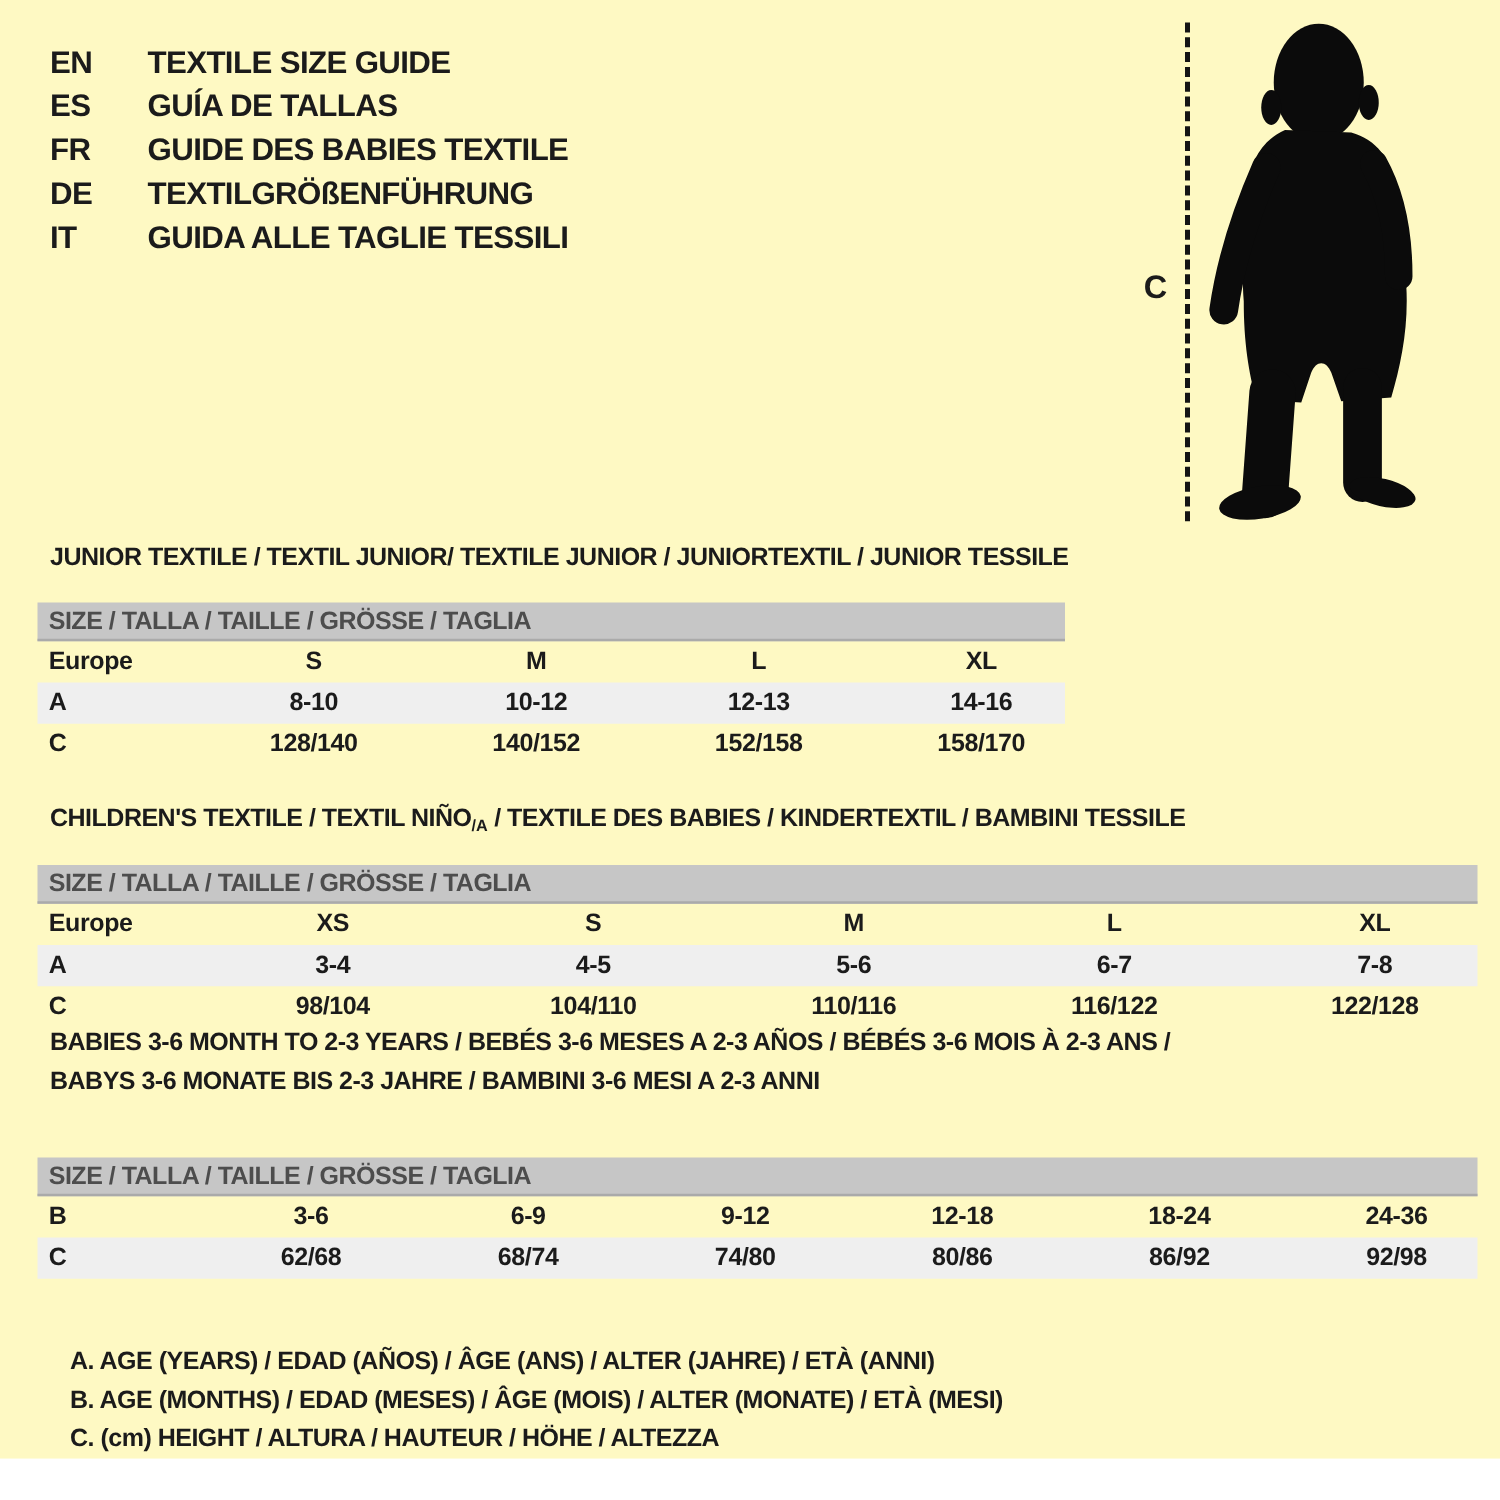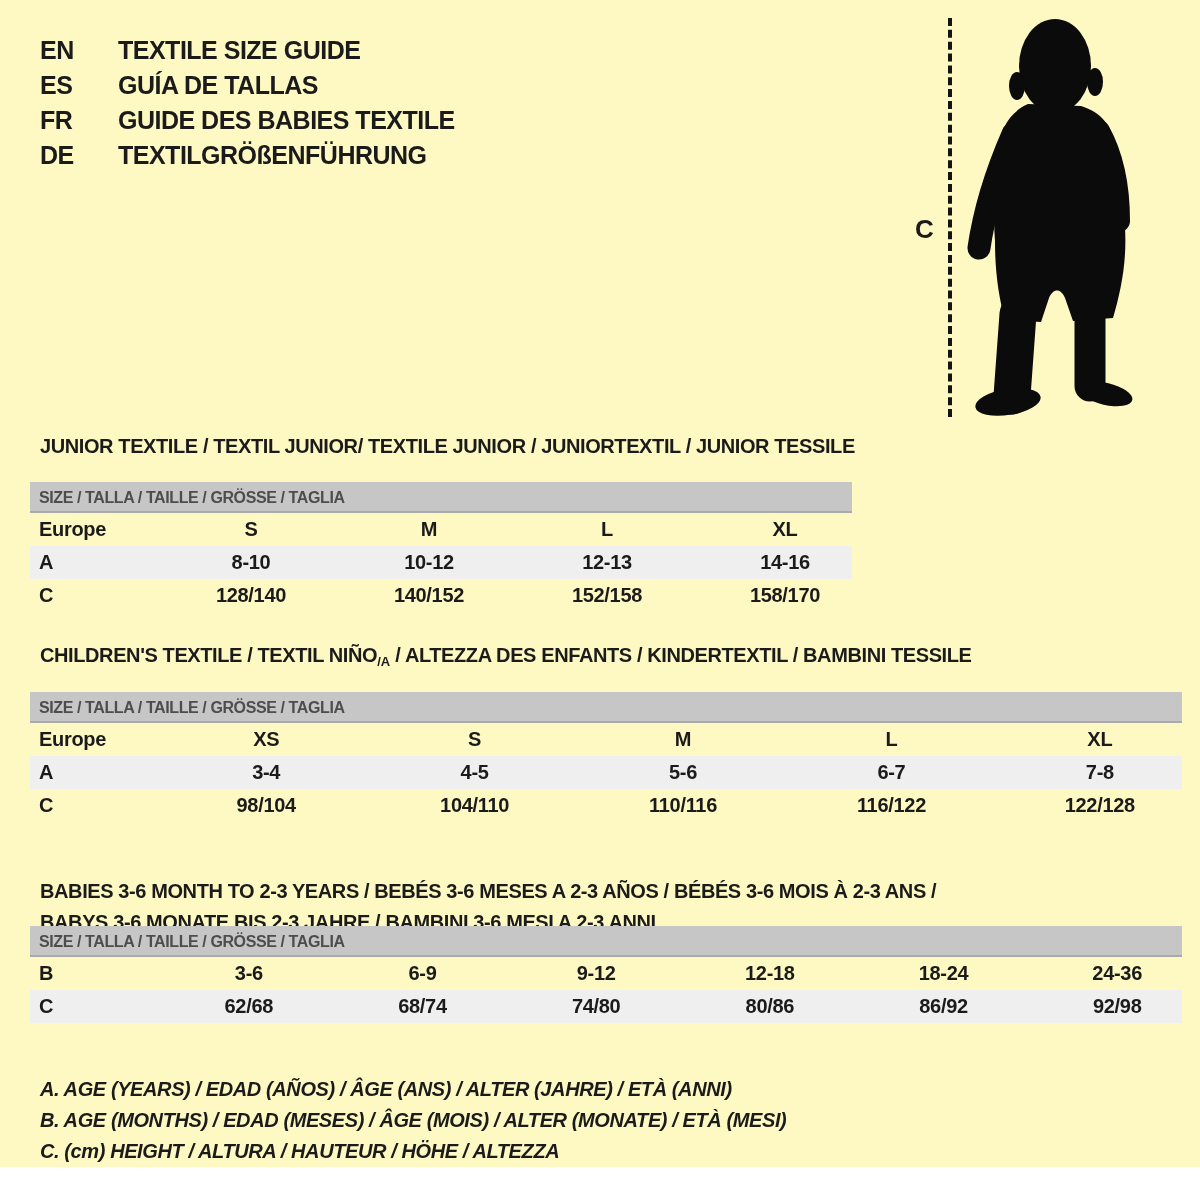--- a/index.html
+++ b/index.html
@@ -17,21 +17,21 @@
 
   
   .dash-line{border-left:4px dashed #141414;width:0;}
   .measure-label{font-size:26px;line-height:26px;}
 
   
   .sec-title{font-size:20px;line-height:24px;letter-spacing:-0.4px;white-space:nowrap;}
   .title-sub{font-size:13px;position:relative;top:4px;letter-spacing:0;}
   .size-bar{
     background:#c6c6c6;color:#4d4d4d;height:31px;line-height:31px;
-    font-size:16px;letter-spacing:-0.4px;padding-left:9px;box-sizing:border-box;
+    font-size:20px;letter-spacing:-0.4px;padding-left:9px;box-sizing:border-box;
     border-bottom:2px solid #aaaaaa;
   }
   .tbl{width:100%;}
   .trow{display:flex;height:33px;line-height:33px;font-size:20px;letter-spacing:-0.3px;gap:44px;}
   .trow.stripe{background:#efefef;}
   .tlbl{width:110px;padding-left:9px;box-sizing:border-box;text-align:left;}
   .tval{flex:1;text-align:center;}
 
   
   .footnote{height:31px;line-height:31px;font-size:20px;letter-spacing:-0.4px;white-space:nowrap;}
@@ -50,20 +50,24 @@
       <span class="lang-code">ES</span>
       <span class="lang-title">GUÍA DE TALLAS</span>
     </div>
     <div class="lang-row">
       <span class="lang-code">FR</span>
       <span class="lang-title">GUIDE DES BABIES TEXTILE</span>
     </div>
     <div class="lang-row">
       <span class="lang-code">DE</span>
       <span class="lang-title">TEXTILGRÖßENFÜHRUNG</span>
+    </div>
+    <div class="lang-row">
+      <span class="lang-code">IT</span>
+      <span class="lang-title">GUIDA ALLE TAGLIE TESSILI</span>
     </div>
   </div>
 
   <div class="abs measure-label" style="left:915px;top:216px;">C</div>
   <div class="abs dash-line" style="left:948px;top:18px;height:399px;"></div>
   <svg class="abs" style="left:966px;top:14px;" width="172" height="404" viewBox="0 0 172 404">
     <g fill="#0b0b0b" stroke="none">
       <ellipse cx="89" cy="52" rx="36" ry="47"></ellipse>
       <ellipse cx="51" cy="72" rx="8" ry="14"></ellipse>
       <ellipse cx="129" cy="68" rx="8" ry="14"></ellipse>
@@ -97,21 +101,21 @@
     <div class="trow">
       <span class="tlbl">C</span>
       <span class="tval">128/140</span>
       <span class="tval">140/152</span>
       <span class="tval">152/158</span>
       <span class="tval">158/170</span>
     </div>
   </div>
 
   <div class="abs sec-title" style="left:40px;top:643px;">
-    <span>CHILDREN'S TEXTILE / TEXTIL NIÑO</span><span class="title-sub">/A</span><span> / ALTEZZA DES ENFANTS / KINDERTEXTIL / BAMBINI TESSILE</span>
+    <span>CHILDREN'S TEXTILE / TEXTIL NIÑO</span><span class="title-sub">/A</span><span> / TEXTILE DES BABIES / KINDERTEXTIL / BAMBINI TESSILE</span>
   </div>
   <div class="abs tbl" style="left:30px;top:692px;width:1152px;">
     <div class="size-bar">SIZE / TALLA / TAILLE / GRÖSSE / TAGLIA</div>
     <div class="trow">
       <span class="tlbl">Europe</span>
       <span class="tval">XS</span>
       <span class="tval">S</span>
       <span class="tval">M</span>
       <span class="tval">L</span>
       <span class="tval">XL</span>
@@ -127,21 +131,21 @@
     <div class="trow">
       <span class="tlbl">C</span>
       <span class="tval">98/104</span>
       <span class="tval">104/110</span>
       <span class="tval">110/116</span>
       <span class="tval">116/122</span>
       <span class="tval">122/128</span>
     </div>
   </div>
 
-  <div class="abs sec-title" style="left:40px;top:876px;line-height:31px;">
+  <div class="abs sec-title" style="left:40px;top:819px;line-height:31px;">
     <div>BABIES 3-6 MONTH TO 2-3 YEARS / BEBÉS 3-6 MESES A 2-3 AÑOS / BÉBÉS 3-6 MOIS À 2-3 ANS /</div>
     <div>BABYS 3-6 MONATE BIS 2-3 JAHRE / BAMBINI 3-6 MESI A 2-3 ANNI</div>
   </div>
   <div class="abs tbl" style="left:30px;top:926px;width:1152px;">
     <div class="size-bar">SIZE / TALLA / TAILLE / GRÖSSE / TAGLIA</div>
     <div class="trow">
       <span class="tlbl">B</span>
       <span class="tval">3-6</span>
       <span class="tval">6-9</span>
       <span class="tval">9-12</span>
@@ -153,19 +157,19 @@
       <span class="tlbl">C</span>
       <span class="tval">62/68</span>
       <span class="tval">68/74</span>
       <span class="tval">74/80</span>
       <span class="tval">80/86</span>
       <span class="tval">86/92</span>
       <span class="tval">92/98</span>
     </div>
   </div>
 
-  <div class="abs" style="left:40px;top:1074px;font-style:italic;">
+  <div class="abs" style="left:56px;top:1074px;">
     <div class="footnote">A. AGE (YEARS) / EDAD (AÑOS) / ÂGE (ANS) / ALTER (JAHRE) / ETÀ (ANNI)</div>
     <div class="footnote">B. AGE (MONTHS) / EDAD (MESES) / ÂGE (MOIS) / ALTER (MONATE) / ETÀ (MESI)</div>
     <div class="footnote">C. (cm) HEIGHT / ALTURA / HAUTEUR / HÖHE / ALTEZZA</div>
   </div>
 
 </div>
 
 </body></html>

